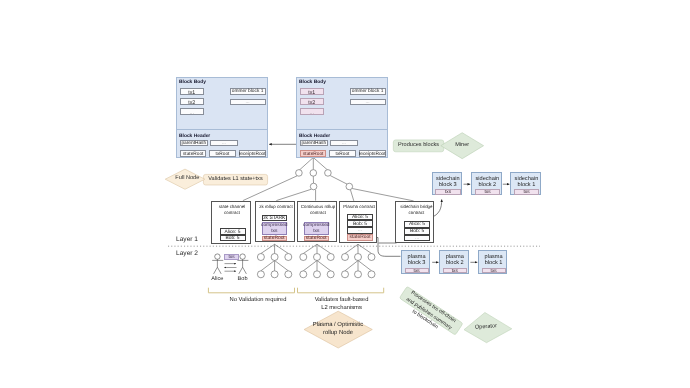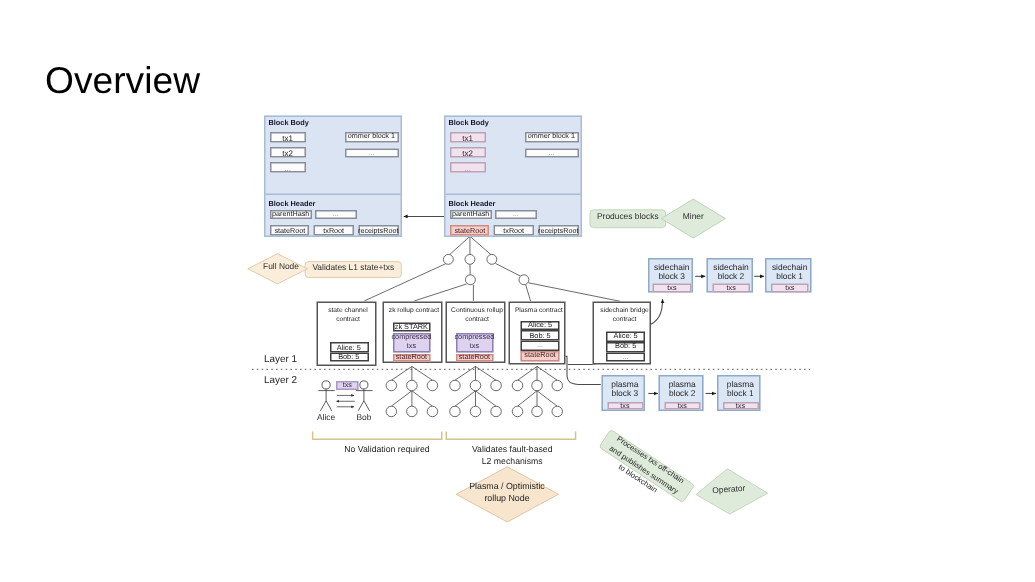--- a/index.html
+++ b/index.html
@@ -35,21 +35,20 @@
   .noteTxt{position:absolute;font-size:5.6px;color:#2d2d2d;line-height:1;white-space:nowrap;}
 
   .layerlbl{font-size:6.6px;color:#222;}
   .caption{font-size:5.8px;color:#222;text-align:center;line-height:1.45;}
   svg{position:absolute;left:0;top:0;overflow:visible;}
 </style>
 </head>
 <body>
 
 <div id="stage">
-  <div class="abs" id="title">Overview</div>
 
   <svg id="lines" width="690" height="388" viewBox="0 0 690 388">
     <g stroke="#5a5a5a" stroke-width="0.6" fill="none">
 
       <path d="M313.3,157.5 L299,170.4"></path>
       <path d="M313.3,157.5 L313.3,169.6"></path>
       <path d="M313.3,157.5 L327.9,170.3"></path>
       <path d="M313.3,176.1 L313.5,183.3"></path>
       <path d="M330.3,175.6 L347,184.1"></path>
 

